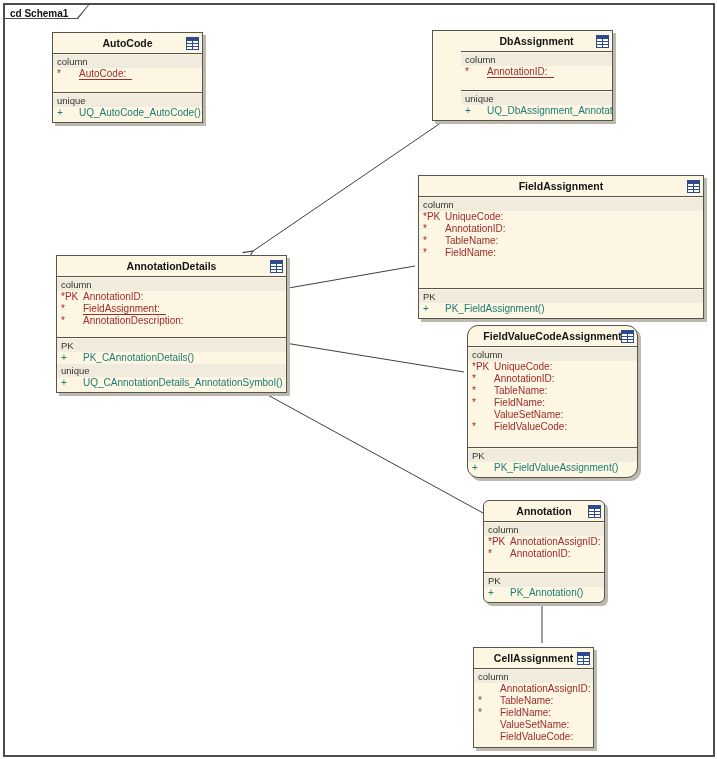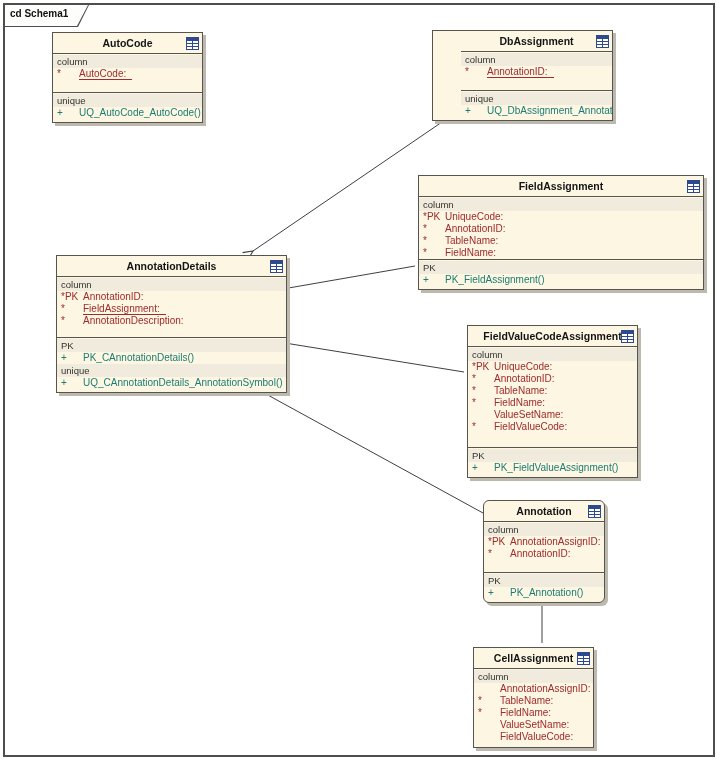--- a/index.html
+++ b/index.html
@@ -6,21 +6,21 @@
   body{
     width:717px;height:759px;position:relative;overflow:hidden;
     font-family:"Liberation Sans","DejaVu Sans",sans-serif;
     -webkit-font-smoothing:antialiased;
   }
   .frame{
     position:absolute;left:3px;top:3px;width:708px;height:750px;
     border:2px solid var(--frame-border,#4d4d4d);background:#fff;
   }
   .frame-tab{
-    position:absolute;left:-0px;top:0px;height:22px;width:84px;z-index:5;
+    position:absolute;left:-0px;top:0px;height:14px;width:84px;z-index:5;
     background:var(--frame-border,#4d4d4d);
     clip-path:polygon(0 0,100% 0,calc(100% - 11px) 100%,0 100%);
   }
   .frame-tab .tab-inner{
     position:absolute;left:0;top:0;right:1px;bottom:1px;background:#fdfdfb;
     clip-path:polygon(0 0,100% 0,calc(100% - 11px) 100%,0 100%);
     font-size:10px;font-weight:bold;color:#111;line-height:17px;padding-left:5px;
     box-sizing:border-box;
   }
   svg.connectors{position:absolute;left:0;top:0;z-index:1;}
@@ -122,21 +122,21 @@
           </div>
         </div>
         <div class="compartment">
           <div class="sec-label">unique</div>
           <div class="row ops">
             <span class="marker">+</span>
             <span class="txt">UQ_DbAssignment_AnnotationID()</span>
           </div>
         </div>
       </div>
-      <div class="entity" style="left: 413px; top: 170px; width: 286px; height: 115px;">
+      <div class="entity" style="left: 413px; top: 170px; width: 286px; height: 144px;">
         <div class="titlebar">
           <span class="title">FieldAssignment</span>
           <span class="table-icon"><svg width="13" height="13" xmlns="http://www.w3.org/2000/svg">
               <rect x="0.5" y="0.5" width="12" height="12" fill="#ffffff" stroke="#2e4a8f"></rect>
               <rect x="1" y="1" width="11" height="3" fill="#2e4a8f"></rect>
               <line x1="1" y1="6.5" x2="12" y2="6.5" stroke="#2e4a8f" stroke-width="1"></line>
               <line x1="1" y1="9.5" x2="12" y2="9.5" stroke="#2e4a8f" stroke-width="1"></line>
               <line x1="6.5" y1="4" x2="6.5" y2="12" stroke="#2e4a8f" stroke-width="1"></line>
             </svg></span>
         </div>
@@ -199,21 +199,21 @@
             <span class="marker">+</span>
             <span class="txt">PK_CAnnotationDetails()</span>
           </div>
           <div class="sec-label">unique</div>
           <div class="row ops">
             <span class="marker">+</span>
             <span class="txt">UQ_CAnnotationDetails_AnnotationSymbol()</span>
           </div>
         </div>
       </div>
-      <div class="entity" style="left: 462px; top: 320px; width: 171px; height: 153px;">
+      <div class="entity" style="left: 462px; top: 320px; width: 171px; height: 153px; border-radius: 11px;">
         <div class="titlebar">
           <span class="title">FieldValueCodeAssignment</span>
           <span class="table-icon"><svg width="13" height="13" xmlns="http://www.w3.org/2000/svg">
               <rect x="0.5" y="0.5" width="12" height="12" fill="#ffffff" stroke="#2e4a8f"></rect>
               <rect x="1" y="1" width="11" height="3" fill="#2e4a8f"></rect>
               <line x1="1" y1="6.5" x2="12" y2="6.5" stroke="#2e4a8f" stroke-width="1"></line>
               <line x1="1" y1="9.5" x2="12" y2="9.5" stroke="#2e4a8f" stroke-width="1"></line>
               <line x1="6.5" y1="4" x2="6.5" y2="12" stroke="#2e4a8f" stroke-width="1"></line>
             </svg></span>
         </div>

